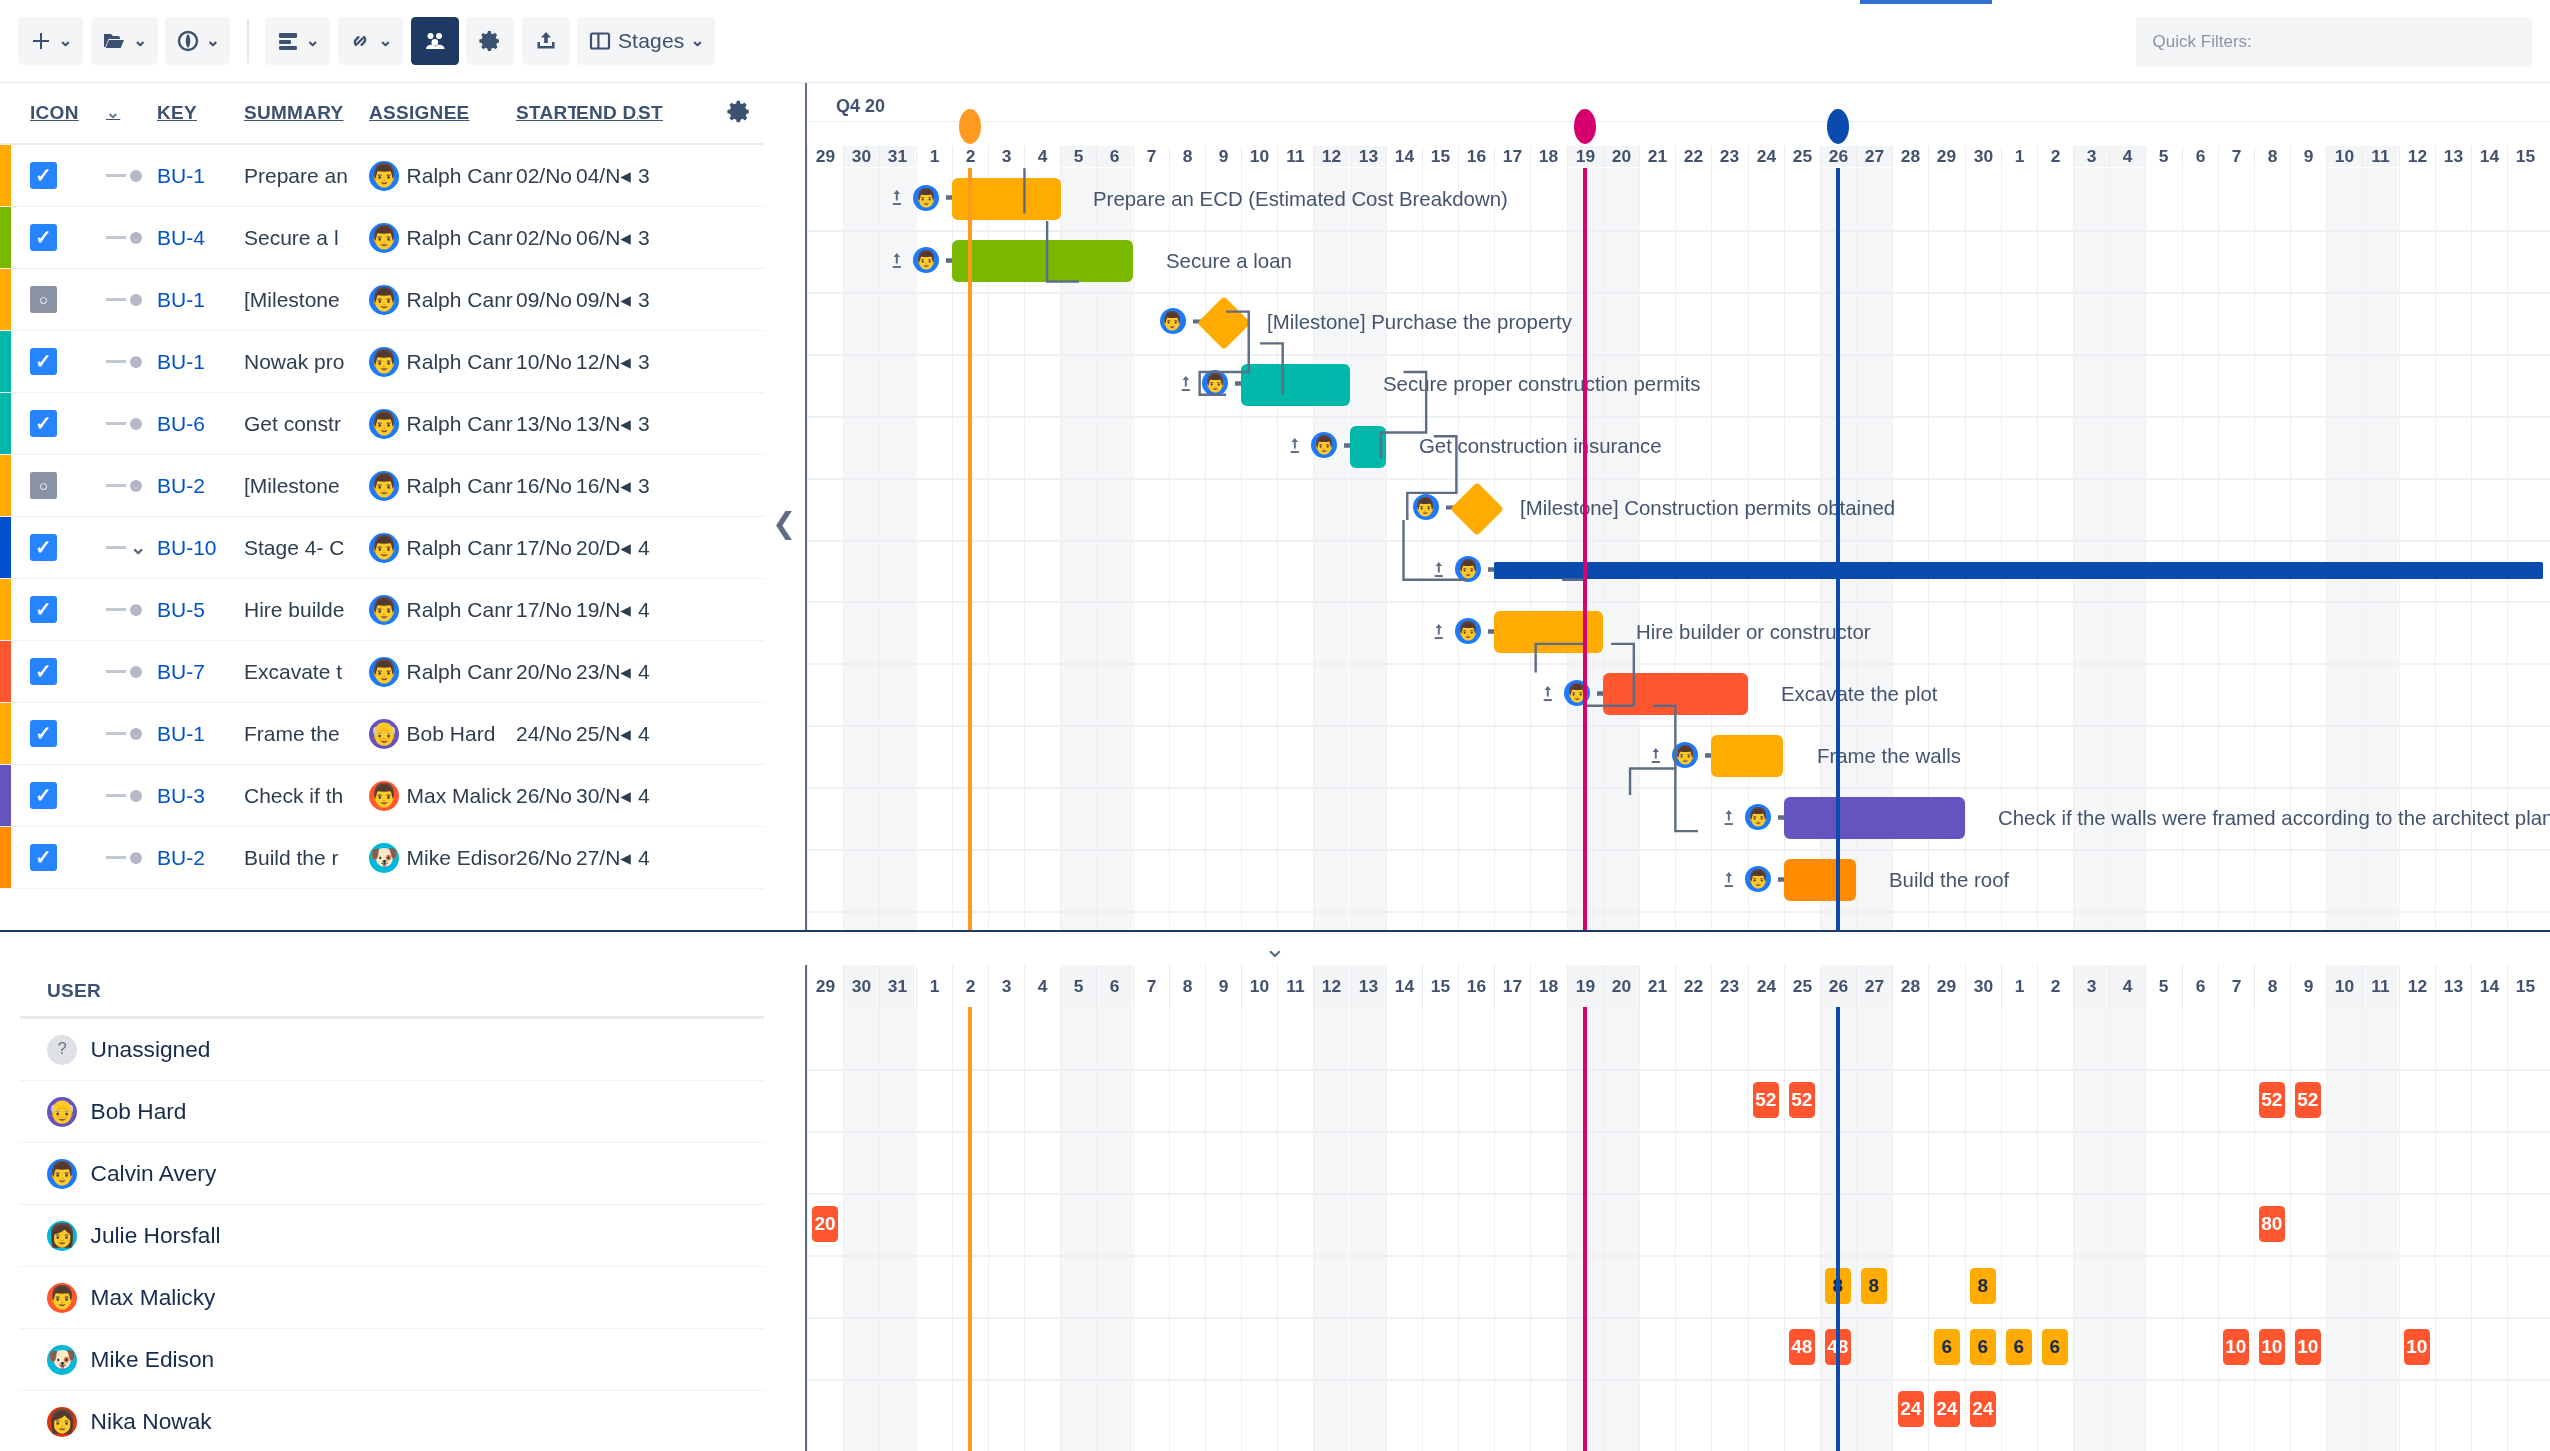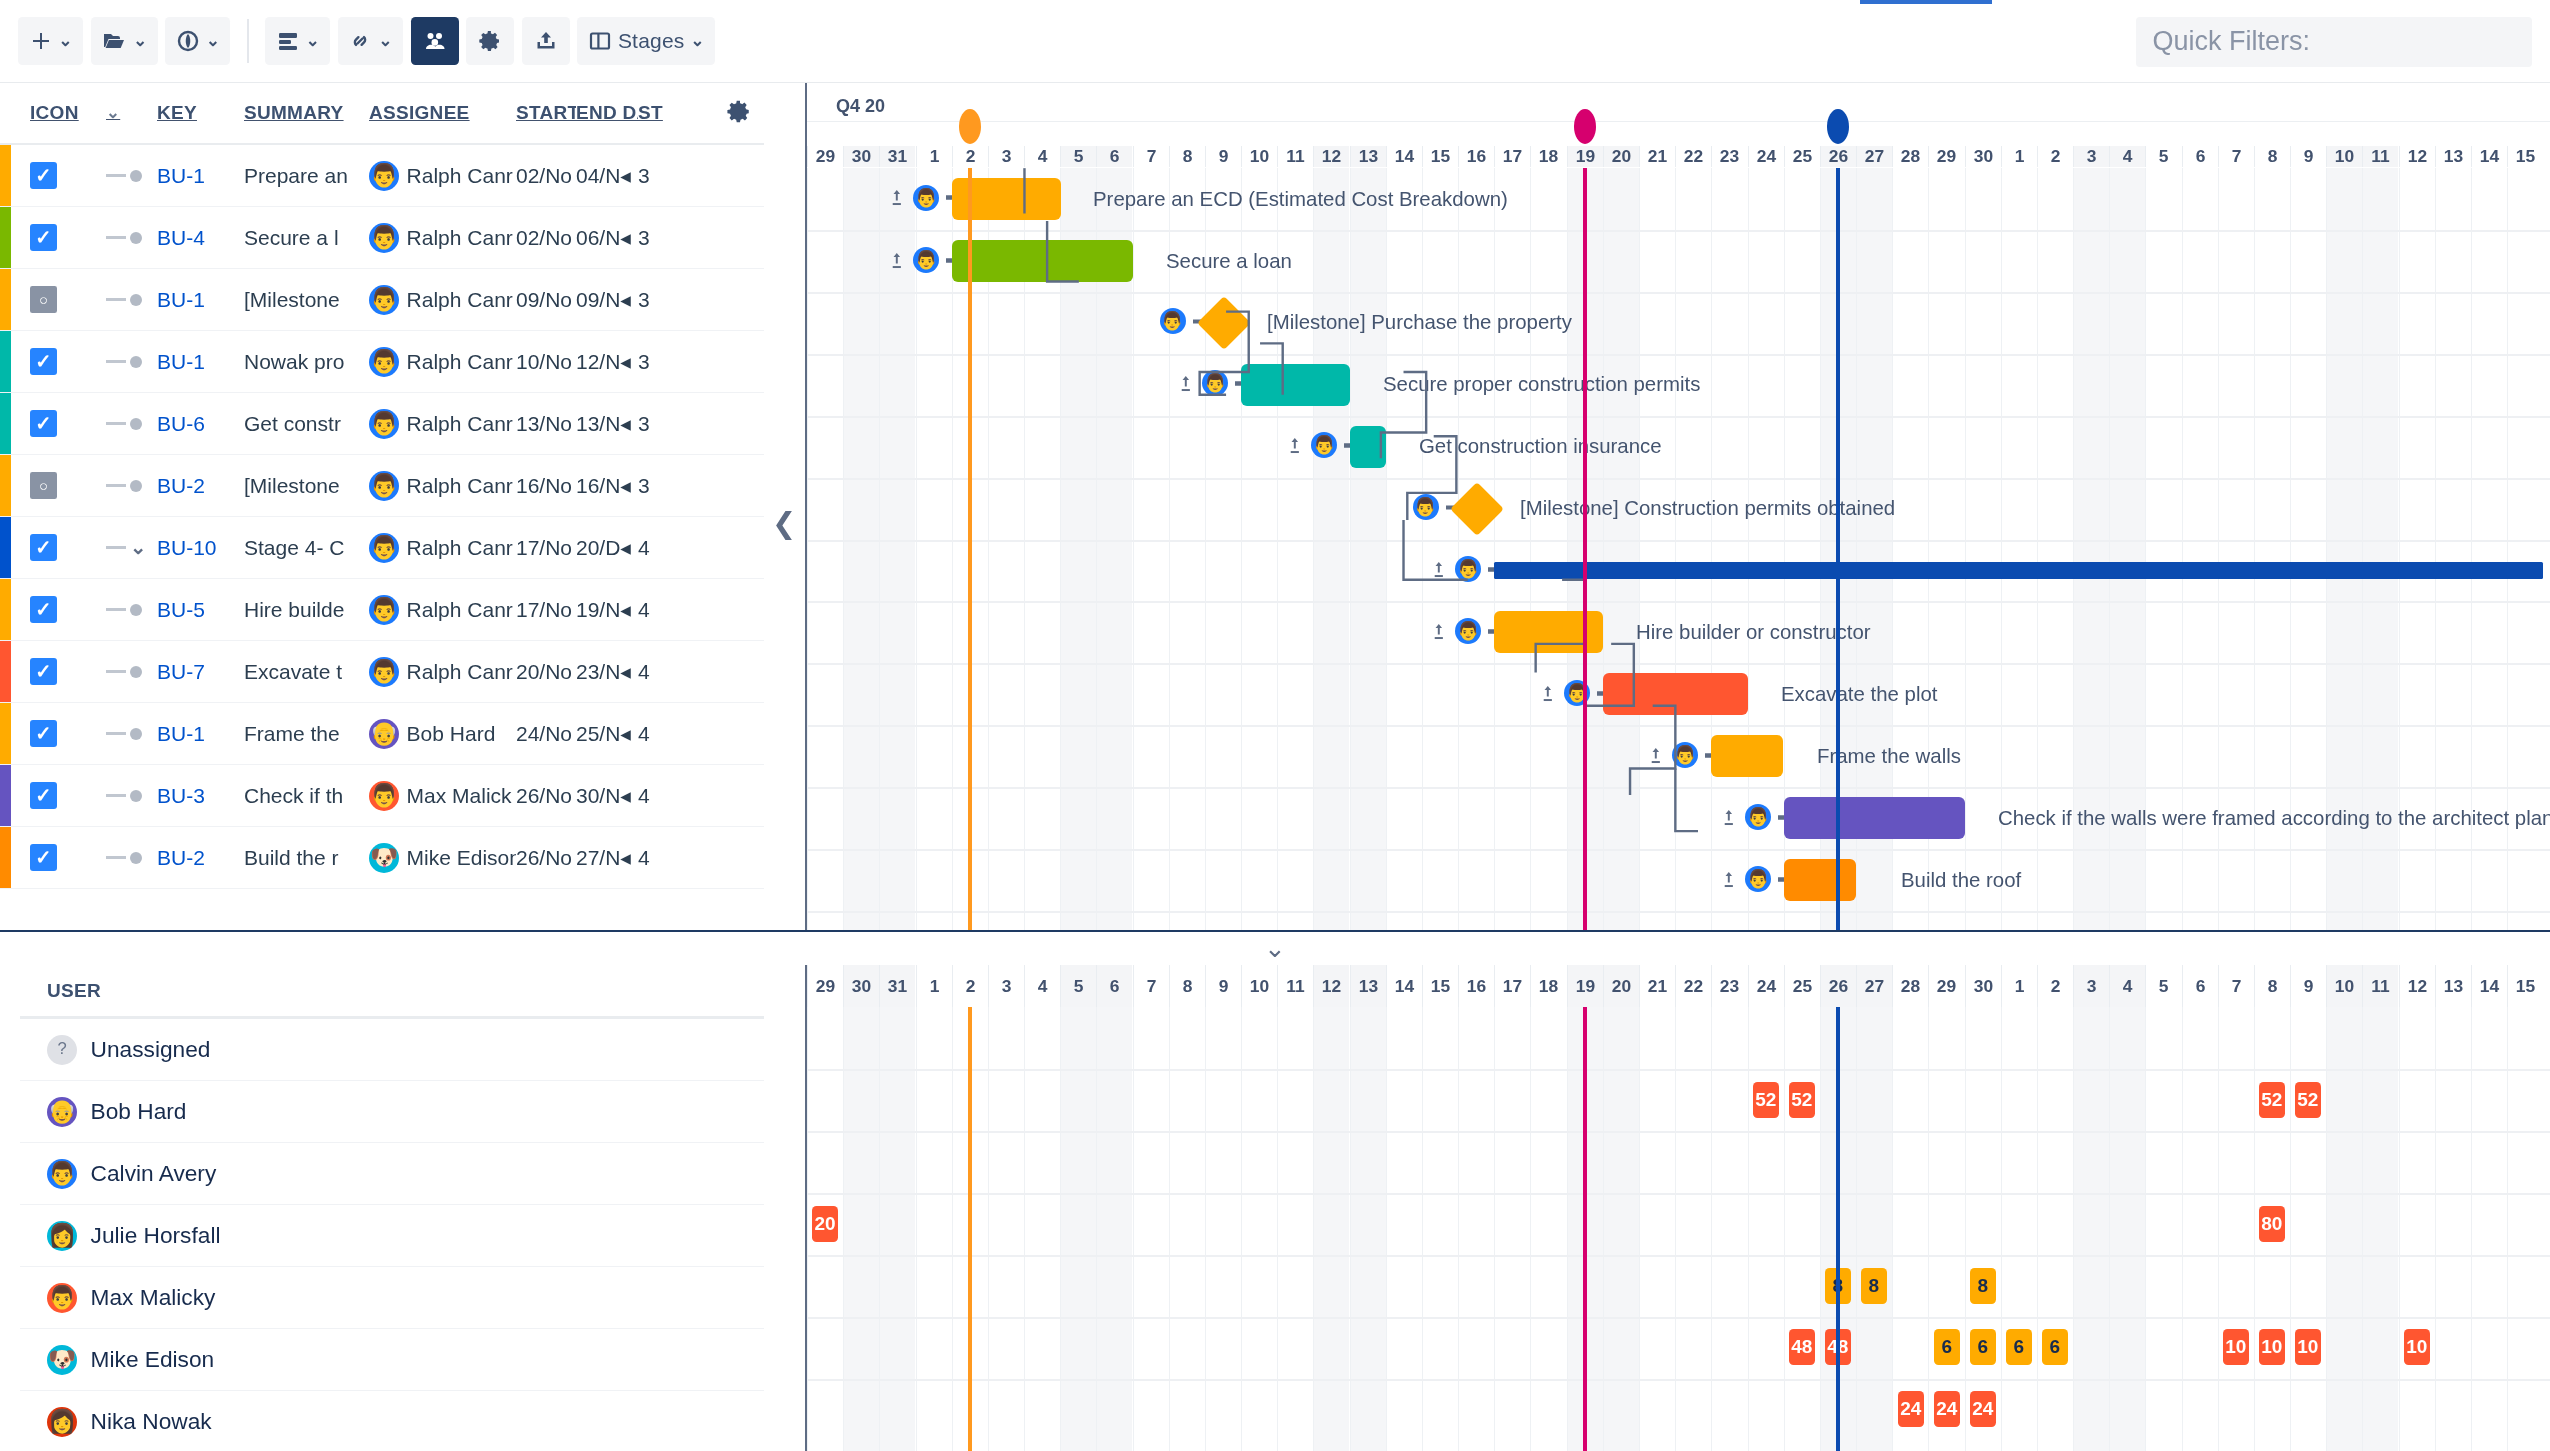--- a/index.html
+++ b/index.html
@@ -27,21 +27,21 @@
   .tb-btn.active { background: #1e3a63; color: #fff; }
   .tb-btn.plain { background: #f4f5f7; }
   .tb-btn .caret { font-size: 16.6px; line-height: 1; font-weight: 700; }
   .tb-sep { width: 1.5px; height: 44px; background: #e4e7ec; margin: 0 9px; }
   .tb-label { font-size: 21px; font-weight: 400; letter-spacing: 0.2px; color:#3d5170; }
   svg.ico { display:block; }
 
   .quickfilters {
     position: absolute; right: 18px; top: 16.6px; width: 396px; height: 50px;
     background: #f4f5f7; border-radius: 3.8px; display: flex; align-items: center;
-    padding: 0 16.6px; font-size: 27px; color: #8a94a6;
+    padding: 0 16.6px; font-size: 17px; color: #8a94a6;
   }
   .tab-underline {
     position:absolute; top:0; left:1860px; width:132px; height:3.8px; background:#2f6fd0;
   }
 
   
   .grid-pane {
     position: absolute; top: 83px; left: 0; width: 764px; height: 847px;
     background: #fff; overflow: hidden;
   }
@@ -809,21 +809,21 @@
             <rect x="7" y="19" width="10" height="2.4" fill="#5e6c84"></rect>
           </svg>
           <span class="av" style="width:26px;height:26px;background:#1d7afc">
             <span class="face" style="font-size:18px">👨</span>
           </span>
           <svg width="21" height="15" viewBox="0 0 28 20">
             <path fill="#5e6c84" d="M0 7h16v-5l12 8-12 8v-5H0z"></path>
           </svg>
         </div>
         <div class="gbar" style="left: 977px; width: 72px; top: 691px; background: rgb(255, 139, 0);"></div>
-        <div class="glabel" style="left: 1082px; top: 701px; margin-left: 12px;">Build the roof</div>
+        <div class="glabel" style="left: 1082px; top: 701px;">Build the roof</div>
         <svg width="1745" height="763" style="position: absolute; left: 0px; top: 0px;" viewBox="0 0 2311 1010">
           <path d="M 288 0 L 288 60" fill="none" stroke="#5e6c84" stroke-width="3.2"></path>
           <path d="M 318 70 L 318 150 L 360 150" fill="none" stroke="#5e6c84" stroke-width="3.2"></path>
           <path d="M 555 190 L 585 190 L 585 270 L 520 270 L 520 300 L 555 300" fill="none" stroke="#5e6c84" stroke-width="3.2"></path>
           <path d="M 600 232 L 630 232 L 630 300" fill="none" stroke="#5e6c84" stroke-width="3.2"></path>
           <path d="M 790 270 L 820 270 L 820 350 L 760 350 L 760 384" fill="none" stroke="#5e6c84" stroke-width="3.2"></path>
           <path d="M 830 355 L 860 355 L 860 430 L 795 430 L 795 466" fill="none" stroke="#5e6c84" stroke-width="3.2"></path>
           <path d="M 790 466 L 790 545 L 875 545" fill="none" stroke="#5e6c84" stroke-width="3.2"></path>
           <path d="M 1000 545 L 1030 545 L 1030 630 L 965 630 L 965 668" fill="none" stroke="#5e6c84" stroke-width="3.2"></path>
           <path d="M 1065 630 L 1095 630 L 1095 712 L 1030 712 L 1030 748" fill="none" stroke="#5e6c84" stroke-width="3.2"></path>

